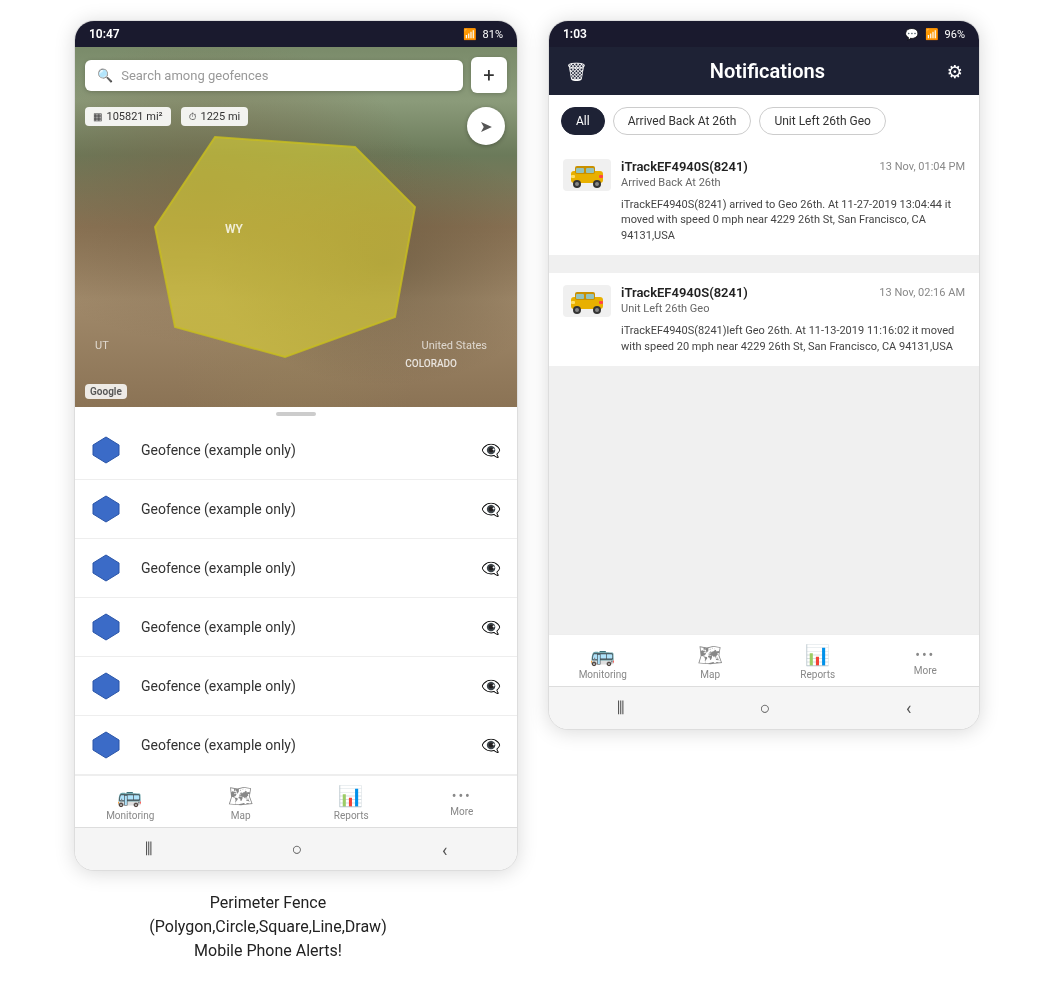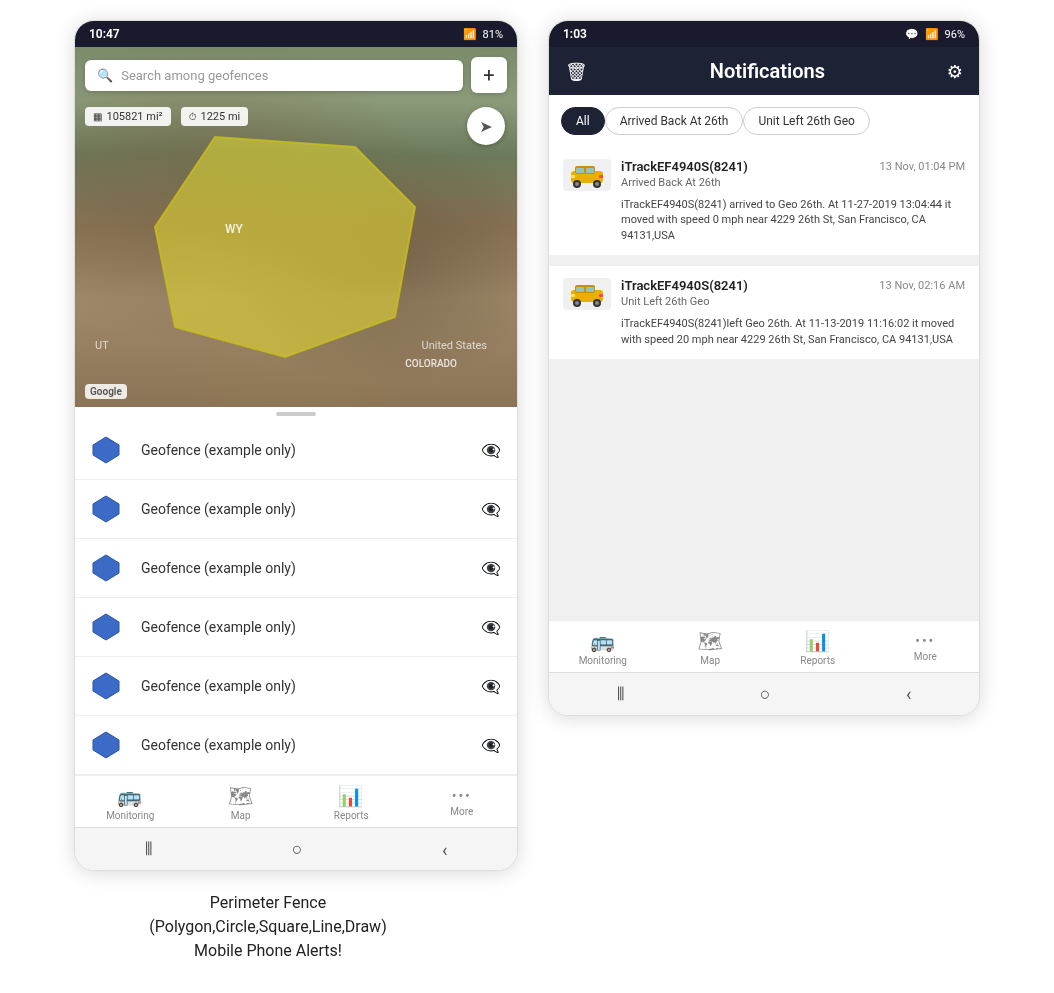--- a/index.html
+++ b/index.html
@@ -316,20 +316,21 @@
 
     .notif-icon {
       color: #fff;
       font-size: 18px;
       cursor: pointer;
     }
 
     .filter-tabs {
       display: flex;
       padding: 12px 12px;
+      gap: 8px;
       background: #fff;
       flex-wrap: wrap;
     }
 
     .filter-tab {
       padding: 6px 14px;
       border-radius: 20px;
       font-size: 12px;
       cursor: pointer;
       border: 1px solid #ccc;
@@ -342,21 +343,21 @@
       color: #fff;
       border-color: #1e2235;
     }
 
     .notification-list {
       background: #f0f0f0;
     }
 
     .notif-card {
       background: #fff;
-      margin-bottom: 11px;
+      margin-bottom: 18px;
       padding: 12px 14px;
     }
 
     .notif-card-header {
       display: flex;
       align-items: flex-start;
       gap: 10px;
       margin-bottom: 6px;
     }
 

